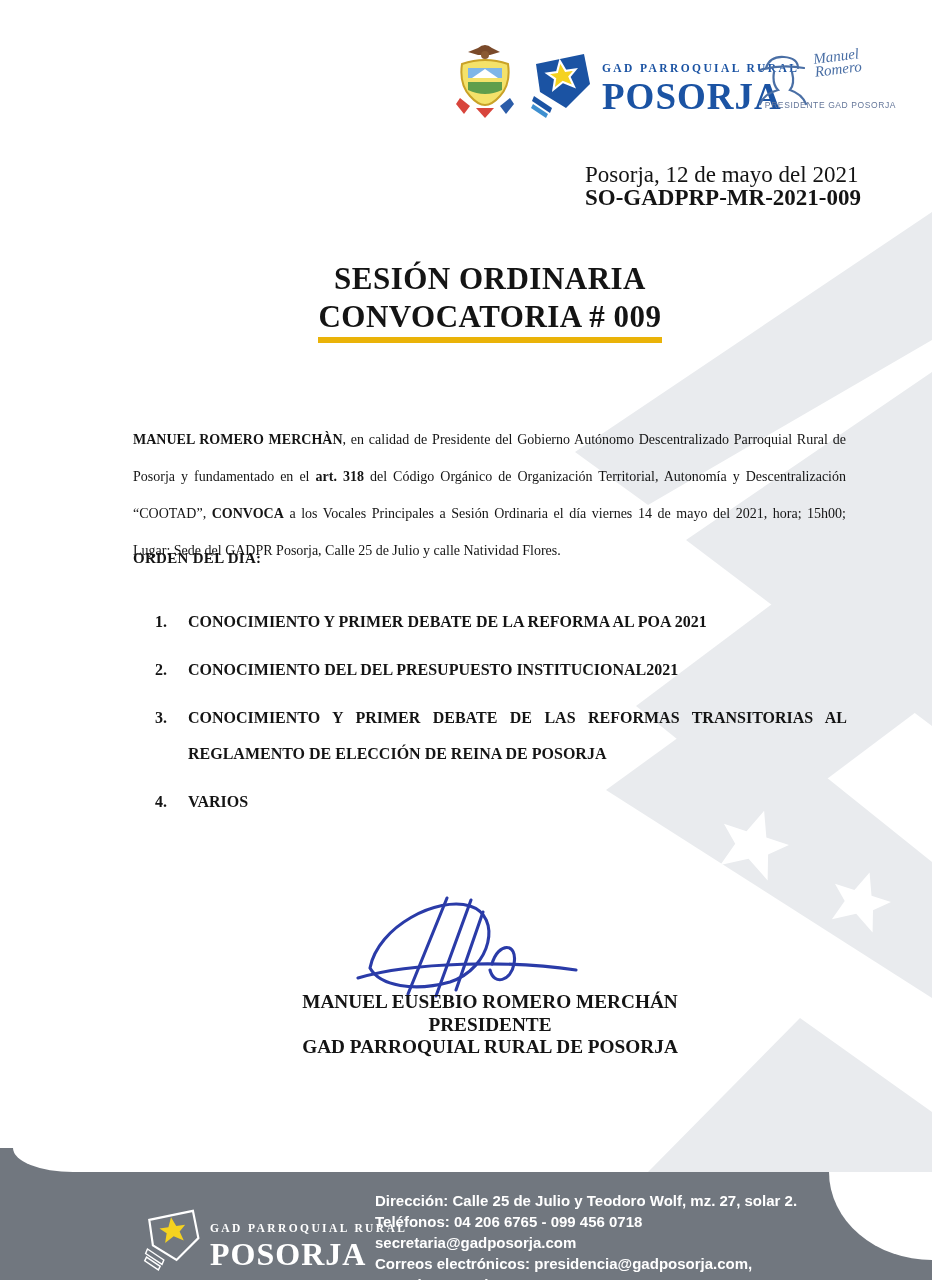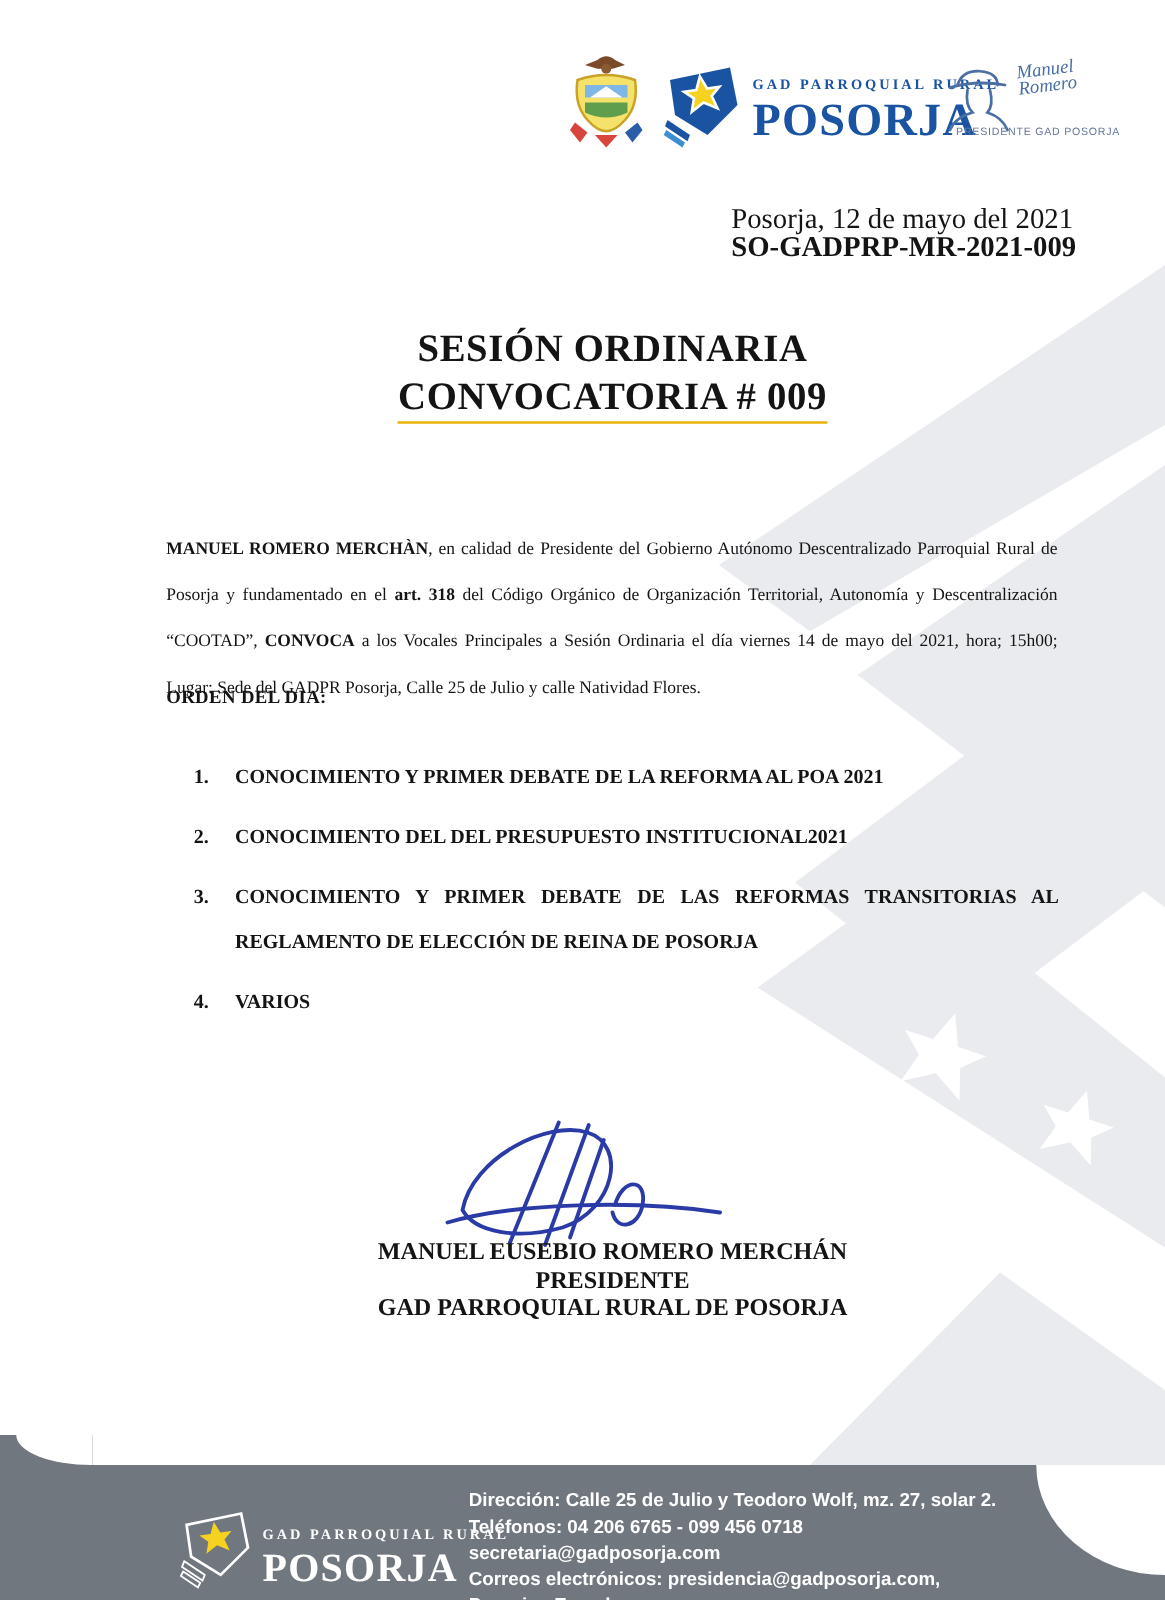--- a/index.html
+++ b/index.html
@@ -24,21 +24,21 @@
   .pres-caption{font-family:"Liberation Sans","DejaVu Sans",sans-serif;font-size:8.5px;
                 letter-spacing:.6px;color:#647699;text-align:center;}
 
   
   .meta{left:585px;top:163px;font-size:23px;line-height:23px;}
   .meta .ref{font-weight:700;}
 
   
   .title-wrap{left:48px;right:0;top:260px;text-align:center;line-height:38px;}
   .title-line{font-size:31px;font-weight:700;letter-spacing:.5px;}
-  .title-underline{display:inline-block;border-bottom:2px solid #eab308;padding-bottom:1px;}
+  .title-underline{display:inline-block;border-bottom:6px solid #eab308;padding-bottom:1px;}
 
   
   .body-par{left:133px;width:713px;top:373px;font-size:14px;line-height:37px;text-align:justify;margin-top:48px;}
 
   
   .agenda-head{left:133px;top:550px;font-size:15px;font-weight:700;letter-spacing:.3px;}
   ol.agenda{left:155px;top:604px;width:692px;margin:0;padding:0;list-style:none;counter-reset:it;}
   ol.agenda li{counter-increment:it;position:relative;padding-left:33px;margin-bottom:13px;
                font-size:16px;font-weight:700;line-height:35.2px;text-align:justify;}
   ol.agenda li::before{content:counter(it) ".";position:absolute;left:0;top:0;font-weight:700;}

